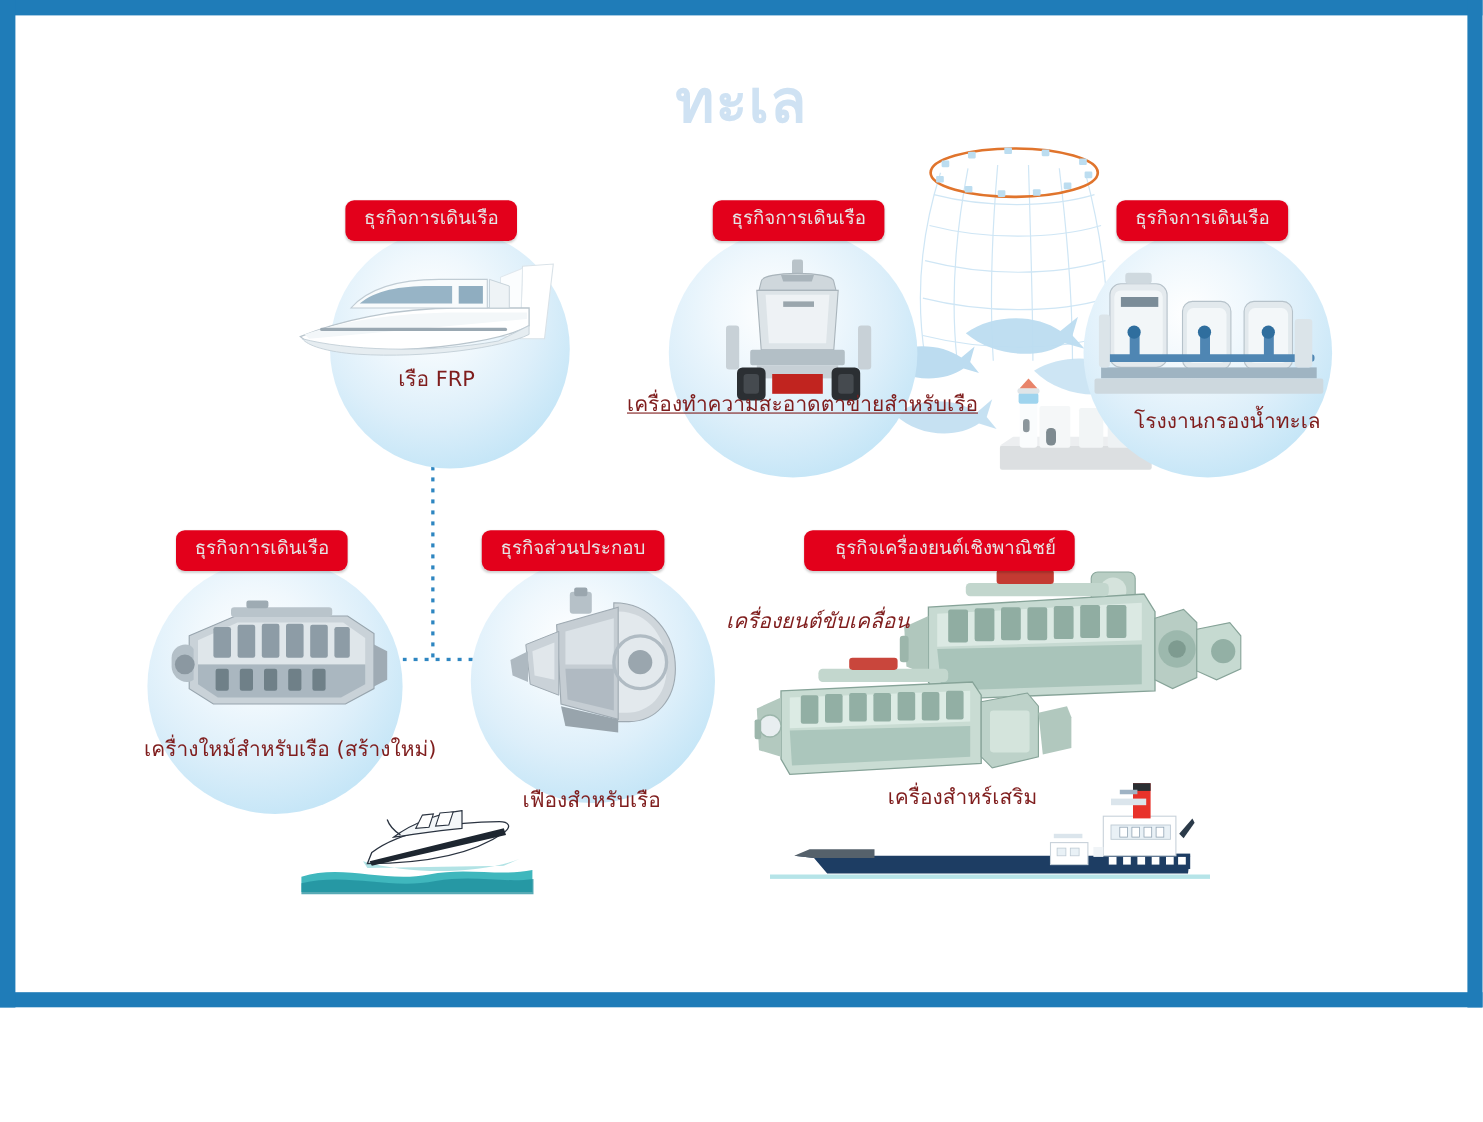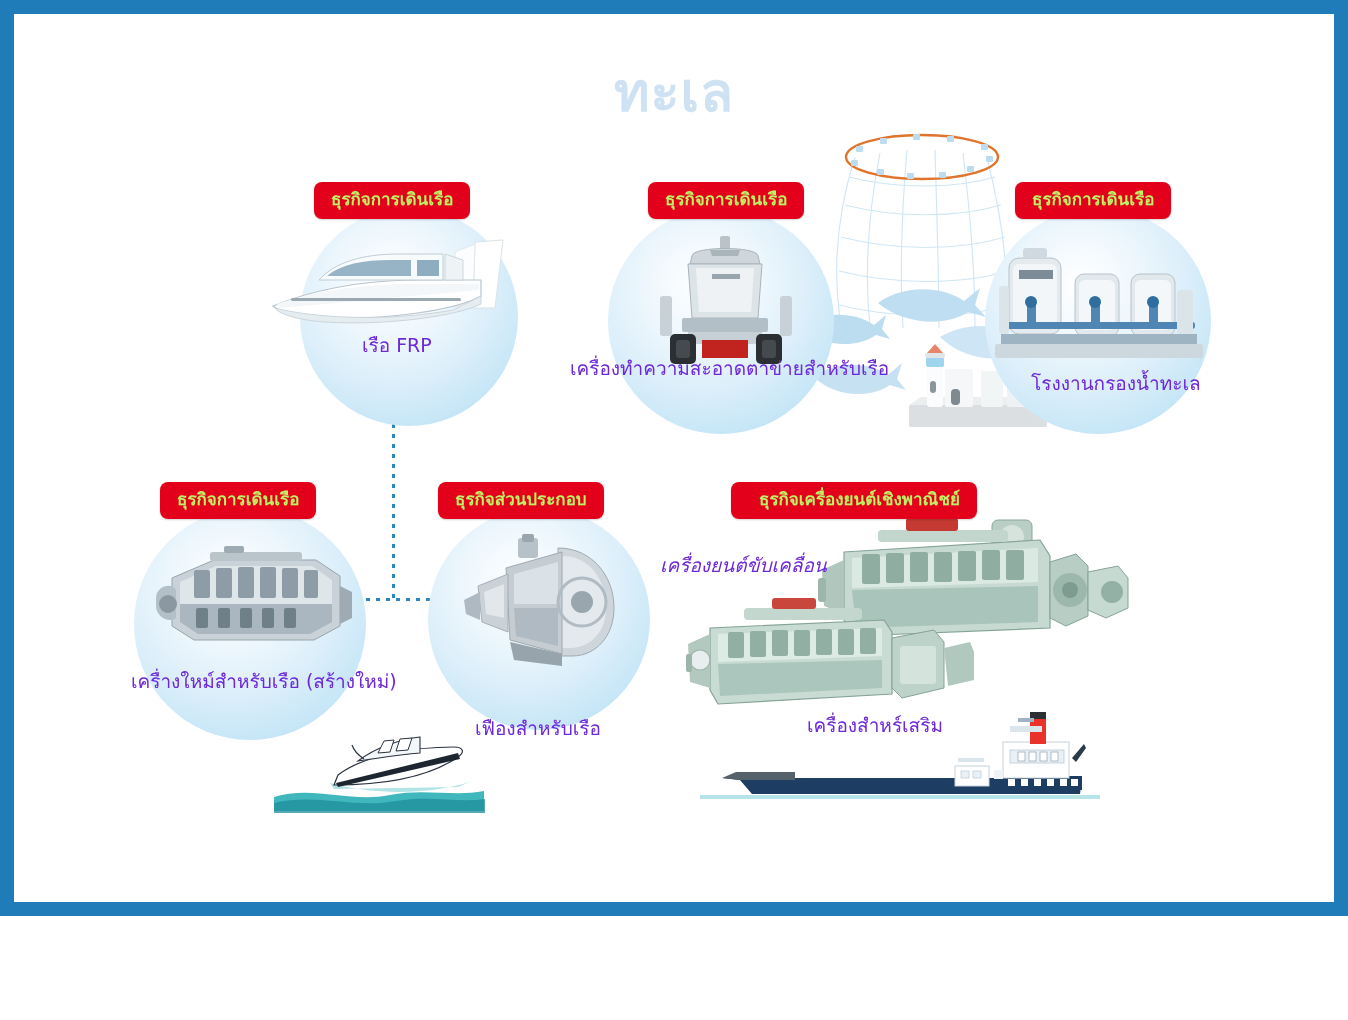--- a/index.html
+++ b/index.html
@@ -59,35 +59,35 @@
   .blob {
     position: absolute;
     border-radius: 50%;
     background: radial-gradient(circle at 42% 34%,
                 #ffffff 0%, #f0f8fd 26%, #ddeffa 52%, #c6e6f7 76%, #b9e0f4 100%);
   }
 
   .badge {
     position: absolute;
     background: #e3001b;
-    color: #bef264;
+    color: #e5e5e5;
     font-size: 17px;
-    font-weight: 700;
+    font-weight: 400;
     line-height: 1;
     padding: 9px 17px 11px;
     border-radius: 8px;
     white-space: nowrap;
     z-index: 12;
     box-shadow: 0 1px 2px rgba(0,0,0,.18);
   }
 
   .caption {
     position: absolute;
     font-size: 19px;
-    color: #6d28d9;
+    color: #7f1d1d;
     white-space: nowrap;
     z-index: 11;
     line-height: 1.2;
   }
 
   
   .photo { position: absolute; z-index: 10; }
 
   .deco { position: absolute; z-index: 2; }
 
@@ -263,21 +263,21 @@
         <rect x="24" y="106" width="14" height="18" rx="3" fill="#454a4f"></rect>
         <rect x="110" y="106" width="14" height="18" rx="3" fill="#454a4f"></rect>
         <rect x="8" y="62" width="12" height="40" rx="3" fill="#c8d1d7"></rect>
         <rect x="128" y="62" width="12" height="40" rx="3" fill="#c8d1d7"></rect>
         <path d="M58 16 L 88 16 L 86 22 L 60 22 Z" fill="#a9b4bb"></path>
         <rect x="60" y="40" width="28" height="5" fill="#9aa6ad"></rect>
       </svg>
     </div>
 
     <div class="badge" style="left: 40px; top: 0px; background: rgb(227, 0, 27);">ธุรกิจการเดินเรือ</div>
-    <div class="caption" style="left:-38px; top:175px;">เครื่องทำความสะอาดตาข่ายสำหรับเรือ</div>
+    <div class="caption" style="left:-38px; top:175px;text-decoration:underline;">เครื่องทำความสะอาดตาข่ายสำหรับเรือ</div>
   </div>
 
   <div class="node" style="left:985px; top:182px;">
     <div class="blob" style="left:0px; top:26px; width:226px; height:226px;"></div>
 
     <div class="photo" style="left:6px; top:48px;">
       <svg width="220" height="140" viewBox="0 0 220 140">
         <rect x="0" y="0" width="220" height="140" fill="none"></rect>
         <rect x="18" y="28" width="52" height="76" rx="10" fill="#e4eaee" stroke="#b6c2ca" stroke-width="1"></rect>
         <rect x="22" y="34" width="44" height="62" rx="6" fill="#f2f6f8"></rect>

